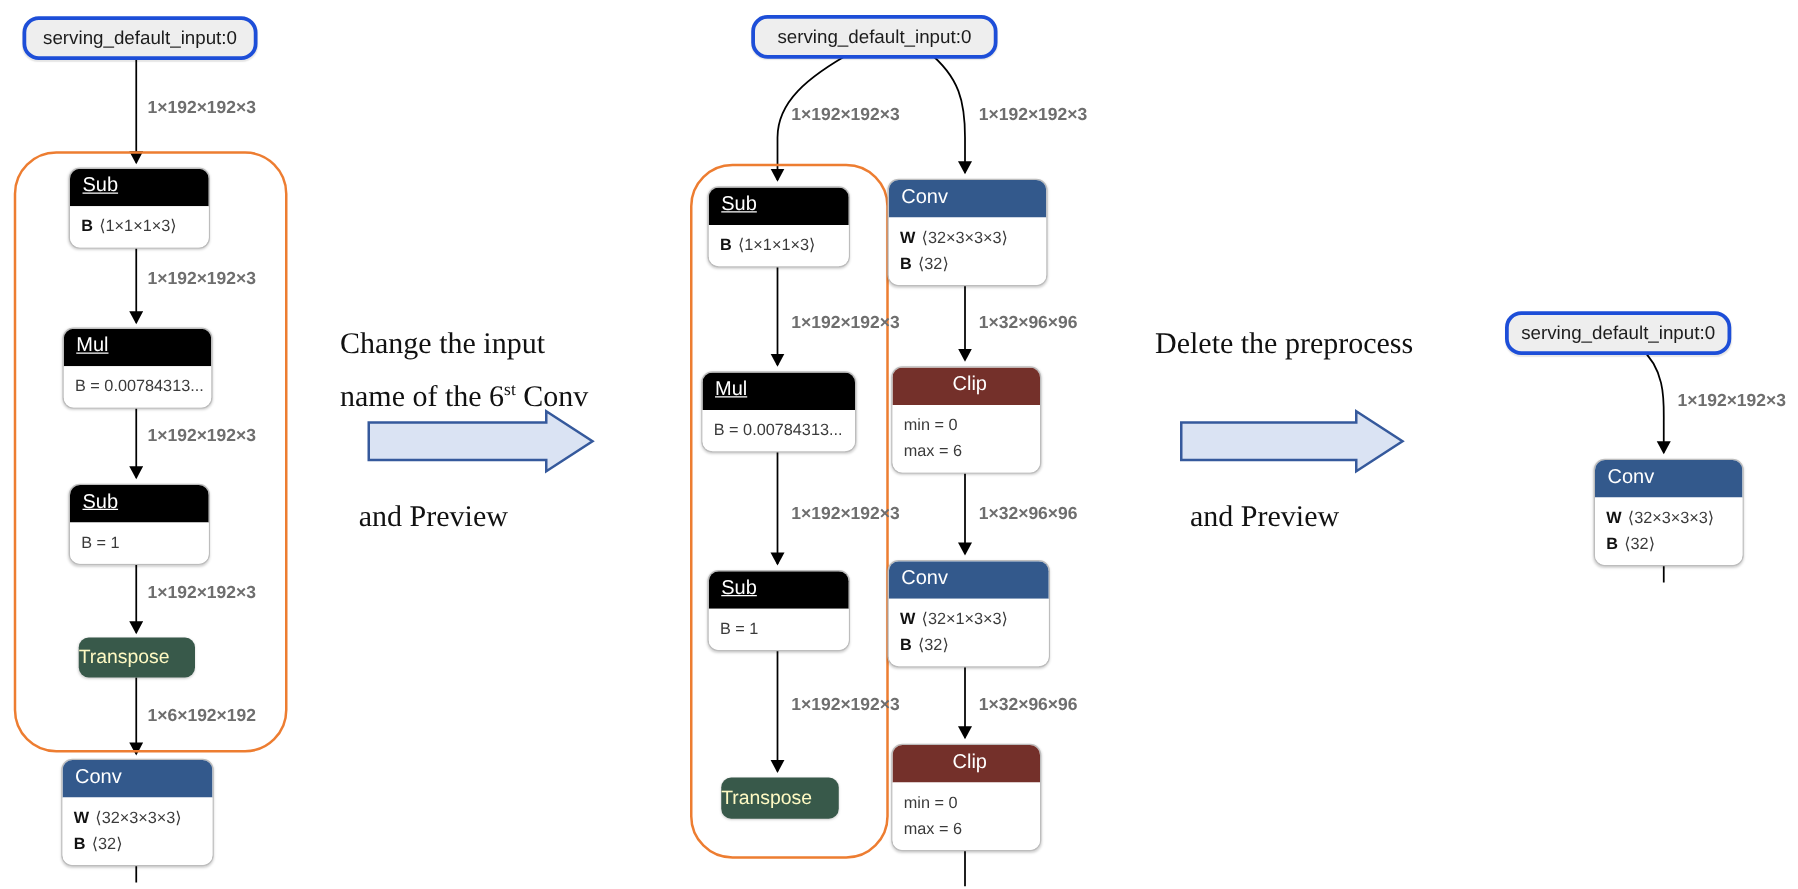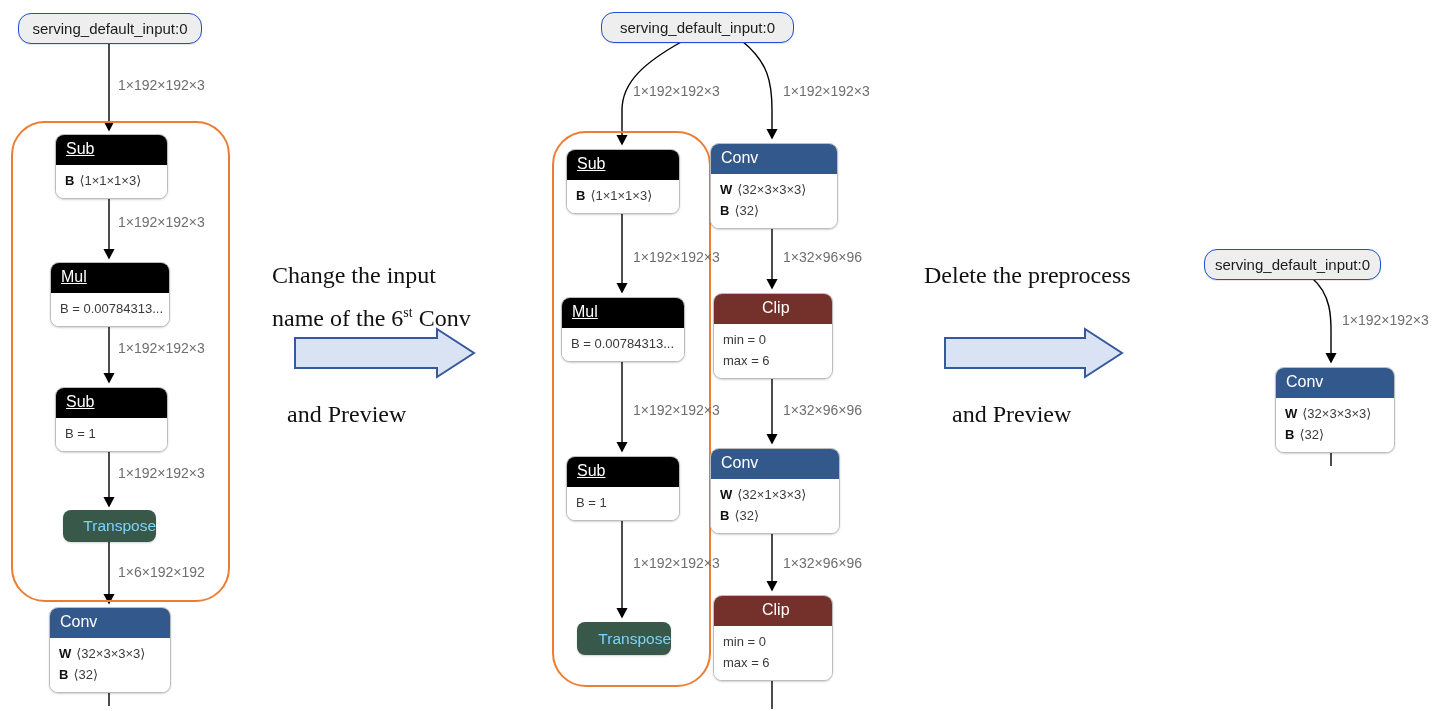--- a/index.html
+++ b/index.html
@@ -13,31 +13,31 @@
     box-shadow:0 1px 2px rgba(0,0,0,.18);overflow:hidden;
   }
   .node .hdr{color:#fff;font-size:16px;padding:5px 10px 7px;}
   .hdr.black{background:var(--op-default,#000);text-decoration:underline;}
   .hdr.conv{background:var(--op-conv,#33598c);}
   .hdr.clip{background:var(--op-clip,#74302a);padding-left:48px;}
   .node .body{padding:5px 9px 7px;font-size:13px;color:#3a3a3a;background:#fff;}
   .node .row{line-height:21px;white-space:nowrap;}
   .row .b{font-weight:700;color:#111;margin-right:5px;}
   .pill{
-    position:absolute;border-radius:8px;color:#7dd3fc;font-size:15.5px;
-    display:flex;align-items:center;justify-content:flex-end;
+    position:absolute;border-radius:8px;color:#fef9c3;font-size:15.5px;
+    display:flex;align-items:center;justify-content:flex-start;
     background:var(--op-transpose,#38594a);box-shadow:0 1px 2px rgba(0,0,0,.18);
   }
   .input-node{
-    position:absolute;background:var(--input-fill,#eee);border:1px solid #1d4ed8;border-radius:13px;
+    position:absolute;background:var(--input-fill,#eee);border:3px solid #1d4ed8;border-radius:13px;
     display:flex;align-items:center;justify-content:center;font-size:15px;color:#1c1c1c;
     box-shadow:0 1px 1px rgba(0,0,0,.10);white-space:nowrap;
   }
   .hl{position:absolute;border:2.5px solid var(--highlight,#ed7d31);border-radius:34px;}
-  .elabel{position:absolute;font-size:14px;color:var(--edge-label,#6e6e6e);white-space:nowrap;}
+  .elabel{position:absolute;font-size:14px;color:var(--edge-label,#6e6e6e);white-space:nowrap;font-weight:bold;}
   .ann{
     position:absolute;font-family:"Liberation Serif","DejaVu Serif",serif;
     font-size:24px;color:#111;line-height:38px;white-space:nowrap;margin-top:12px;
   }
   .ann sup{font-size:14px;}
 </style>
 </head>
 <body>
 
 <div id="canvas">

